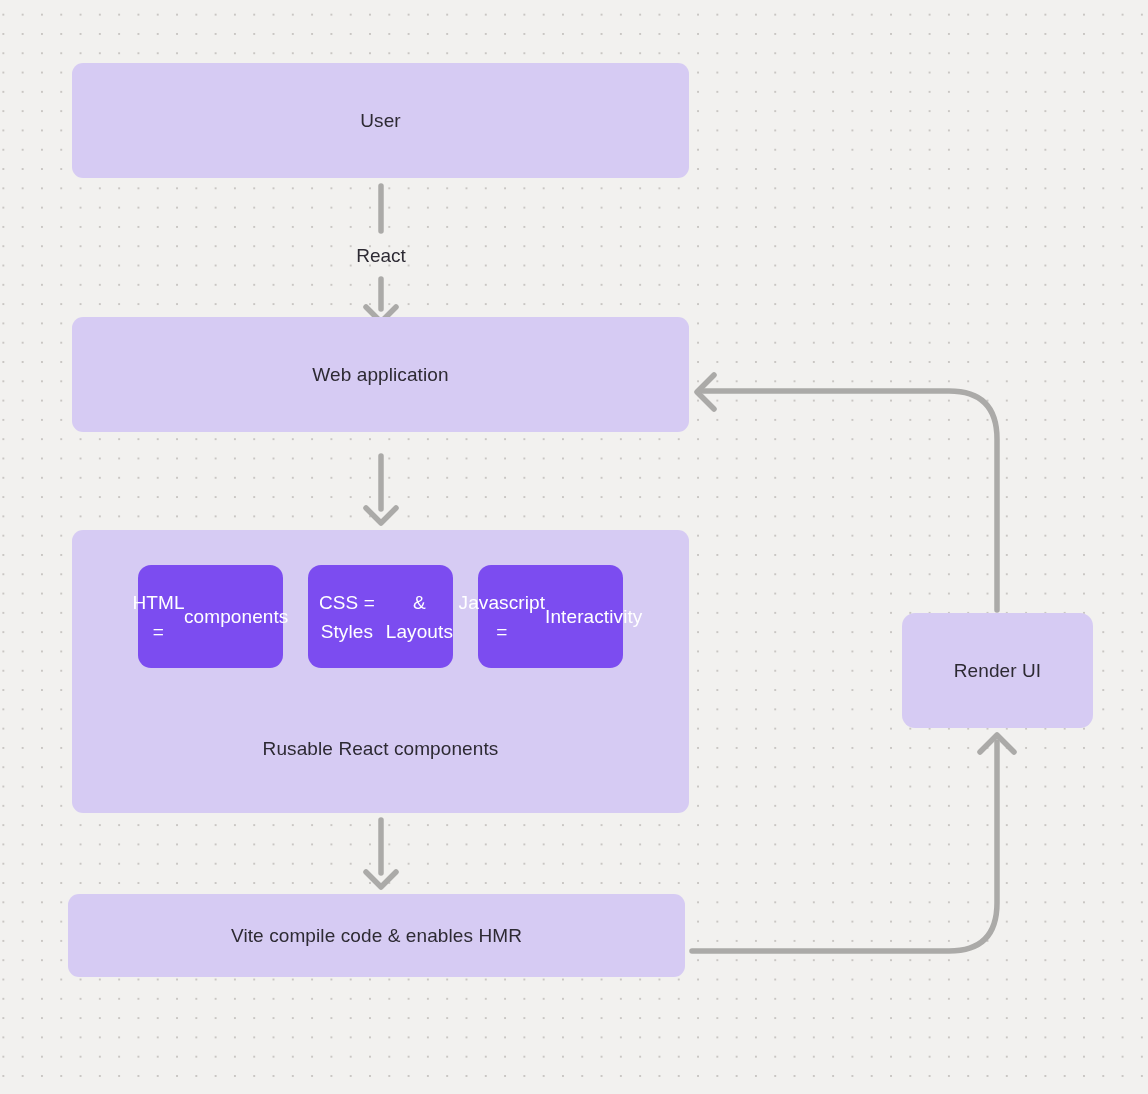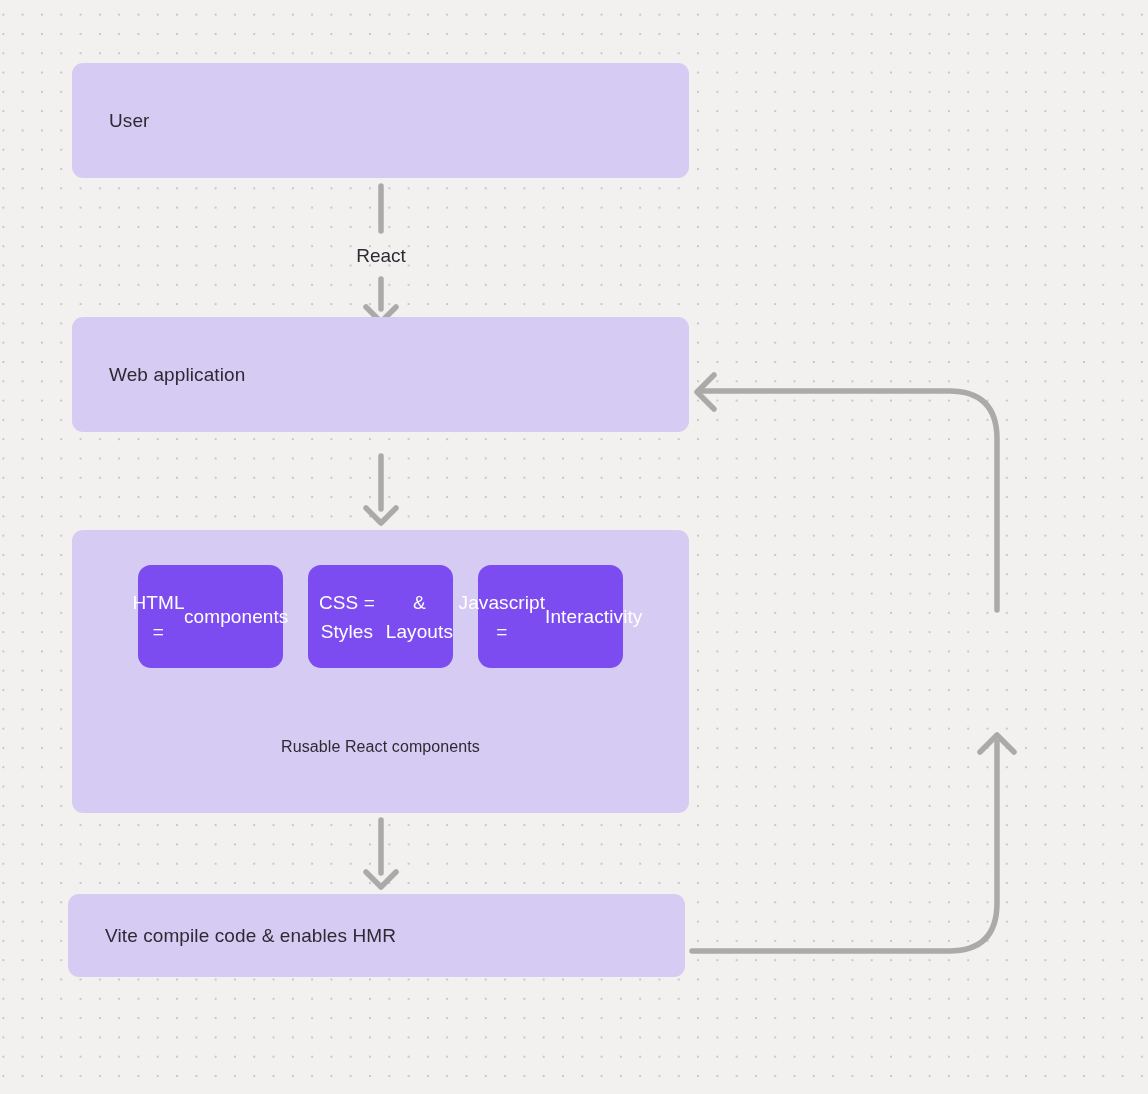--- a/index.html
+++ b/index.html
@@ -36,25 +36,24 @@
     fill: none;
     stroke-linecap: round;
     stroke-linejoin: round;
   }
   .node {
     position: absolute;
     background: var(--node-light);
     border-radius: 11px;
     display: flex;
     align-items: center;
-    justify-content: flex-start;
+    justify-content: center;
     color: var(--text-dark);
     font-size: 19px;
     letter-spacing: 0.1px;
-    padding-left: 37px;
   }
   .node-user        { left: 72px;  top: 63px;  width: 617px; height: 115px; }
   .node-webapp      { left: 72px;  top: 317px; width: 617px; height: 115px; }
   .node-group       { left: 72px;  top: 530px; width: 617px; height: 283px; display: block; }
   .node-vite        { left: 68px;  top: 894px; width: 617px; height: 83px; }
   .node-render-ui   { left: 902px; top: 613px; width: 191px; height: 115px; border-radius: 13px; }
   .chip {
     position: absolute;
     top: 35px;
     width: 145px;
@@ -72,21 +71,21 @@
   }
   .chip-html { left: 66px; }
   .chip-css  { left: 236px; }
   .chip-js   { left: 406px; }
   .group-caption {
     position: absolute;
     left: 0;
     top: 208px;
     width: 100%;
     text-align: center;
-    font-size: 16px;
+    font-size: 19px;
     color: var(--text-dark);
   }
   .edge-label {
     position: absolute;
     left: 311px;
     top: 245px;
     width: 140px;
     text-align: center;
     font-size: 19px;
     color: var(--text-dark);
@@ -149,14 +148,17 @@
       <span>Javascript =</span>
       <span>Interactivity</span>
     </div>
     <div class="group-caption">Rusable React components</div>
   </div>
 
   <div class="node node-vite">
     <span>Vite compile code &amp; enables HMR</span>
   </div>
 
+  <div class="node node-render-ui">
+    <span>Render UI</span>
+  </div>
 
 </div>
 
 </body></html>

